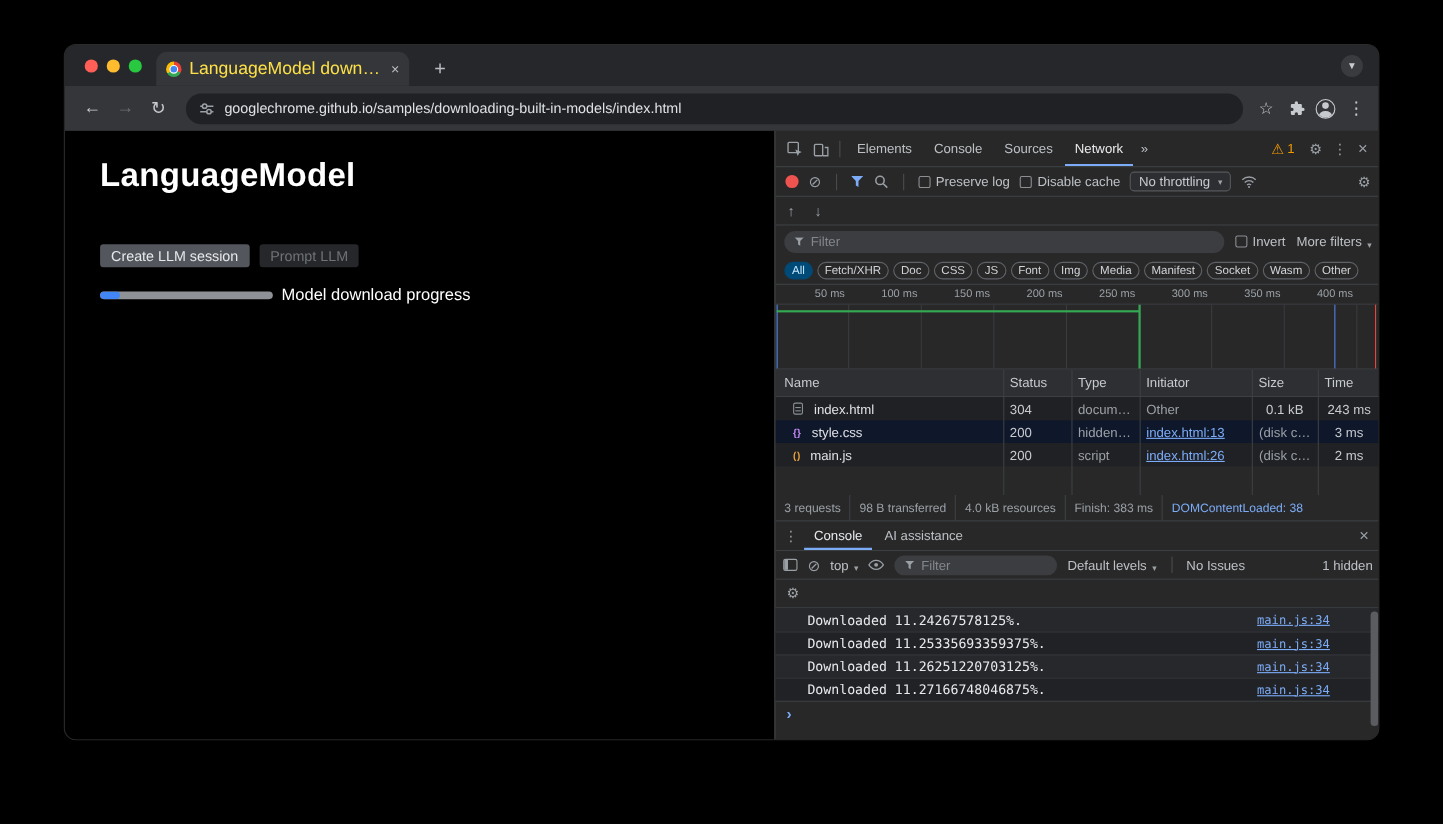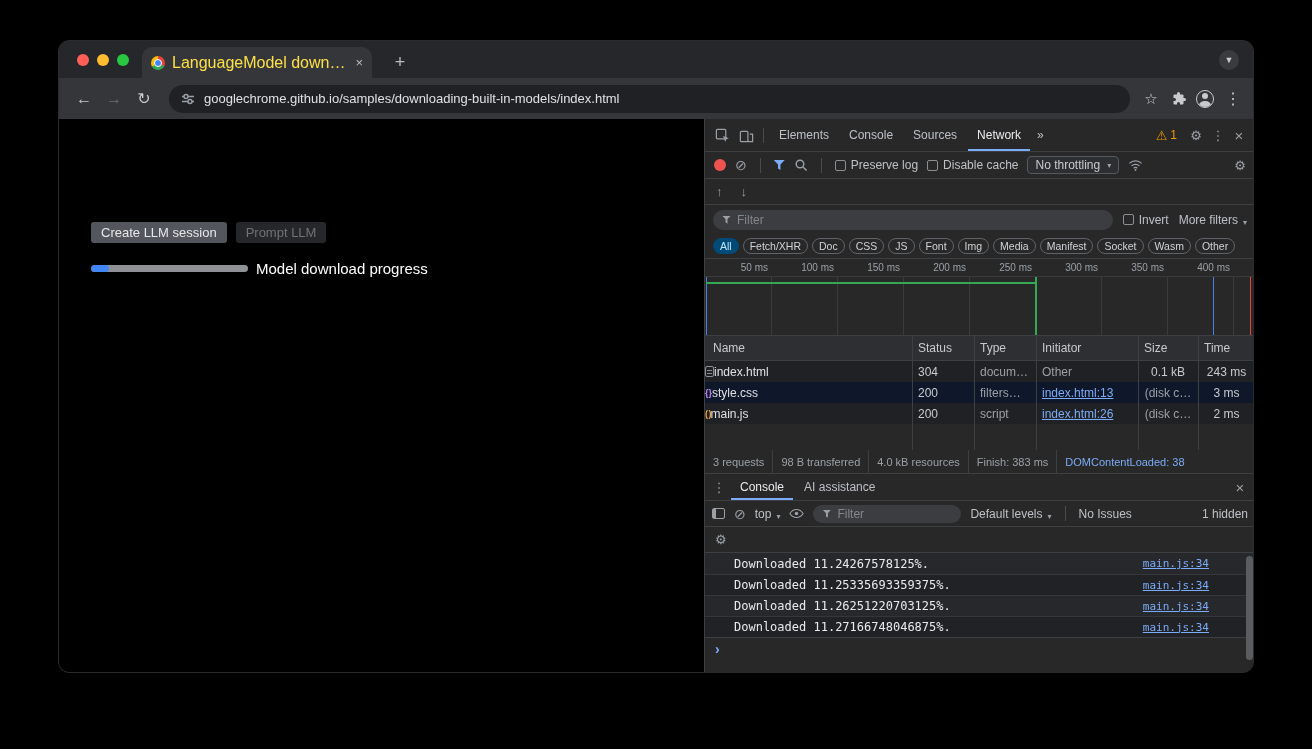--- a/index.html
+++ b/index.html
@@ -100,21 +100,21 @@
   .m-blue { background:#4e7fe8; } .m-red { background:#e8453c; } .m-green { background:#34a853; width:2px; }
   .tl-green-h { position:absolute; top:23px; left:1px; width:330px; height:2px; background:#34a853; }
 
   .dt-table { height:114px; position:relative; flex:none; overflow:hidden; }
   .colsep { position:absolute; top:0; bottom:0; width:1px; background:#3c4043; z-index:3; pointer-events:none; }
   .t-header,.t-row { display:grid; grid-template-columns:207px 62px 62px 102px 60px 57px; align-items:center; }
   .t-header { height:25px; border-bottom:1px solid #3c4043; background:#2e2f33; color:#c7cacf; }
   .t-row { height:21px; }
   .t-row.odd { background:#202124; } .t-row.even { background:#0f172a; }
   .t-cell { padding:0 6px; white-space:nowrap; overflow:hidden; font-size:12px; }
-  .t-cell.name { padding-left:0; display:flex; align-items:center; gap:0; color:#dfe1e5; }
+  .t-cell.name { padding-left:16px; display:flex; align-items:center; gap:10px; color:#dfe1e5; }
   .t-cell.rt { text-align:center; }
   .dim { color:#9aa0a6; }
   .lite { color:#c7cacf; }
   .link { color:#7cacf8; text-decoration:underline; }
   .fi { flex:none; display:inline-flex; align-items:center; justify-content:center; font-weight:700; font-size:9px; }
   .fi.doc { width:9px; height:11px; border:1px solid #8a8f94; border-radius:2px;
     background:linear-gradient(#8a8f94,#8a8f94) 1px 3px/5px 1px no-repeat,
                linear-gradient(#8a8f94,#8a8f94) 1px 6px/5px 1px no-repeat; }
   .fi.css { color:#c58af9; } .fi.css::before { content:"{}"; }
   .fi.js { color:#e9a33b; } .fi.js::before { content:"( )"; letter-spacing:-1px; }
@@ -189,20 +189,21 @@
         </svg>
       </span>
       <span class="avatar"></span>
       <span class="navbtn" style="width:20px">⋮</span>
     </div>
   </div>
 
   <div class="content">
 
     <div class="page">
+      <h1 class="page-title">LanguageModel</h1>
       <div class="btnrow">
         <button class="btn primary">Create LLM session</button>
         <button class="btn off">Prompt LLM</button>
       </div>
       <div class="progressrow">
         <span class="progress">
           <span class="progress-fill" style="width: 11.27%;"></span>
         </span>
         <span class="progress-label">Model download progress</span>
       </div>
@@ -364,21 +365,21 @@
           <span class="t-cell dim">Other</span>
           <span class="t-cell rt lite">0.1 kB</span>
           <span class="t-cell rt lite">243 ms</span>
         </div>
         <div class="t-row even">
           <span class="t-cell name">
               <span class="fi css"></span>
               <span>style.css</span>
             </span>
           <span class="t-cell lite">200</span>
-          <span class="t-cell dim">filters…</span>
+          <span class="t-cell dim">hidden…</span>
           <span class="t-cell"><span class="link">index.html:13</span></span>
           <span class="t-cell rt dim">(disk c…</span>
           <span class="t-cell rt lite">3 ms</span>
         </div>
         <div class="t-row odd">
           <span class="t-cell name">
               <span class="fi js"></span>
               <span>main.js</span>
             </span>
           <span class="t-cell lite">200</span>

